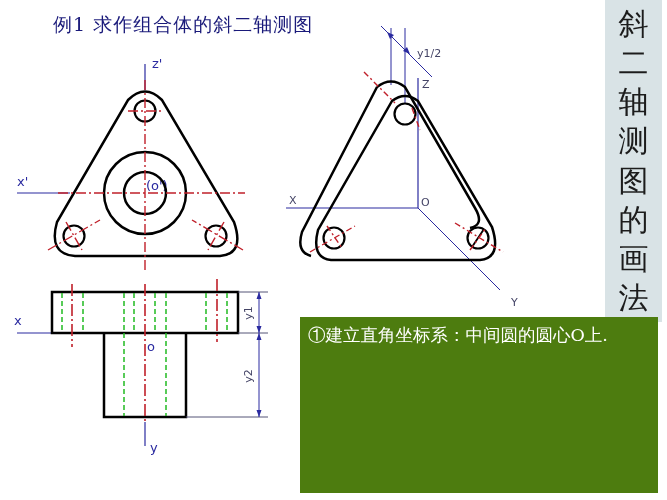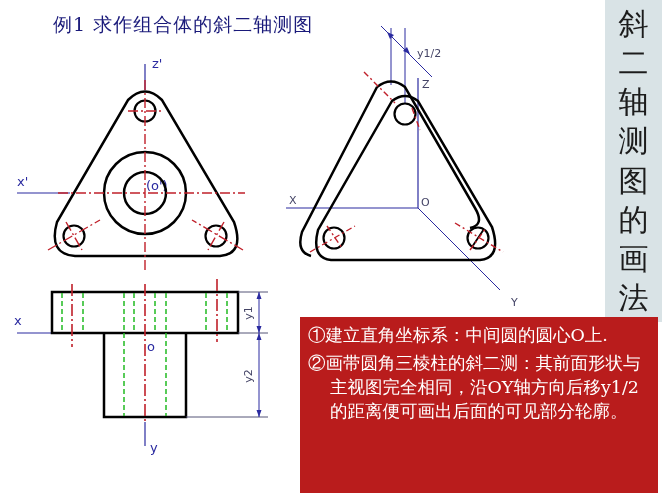--- a/index.html
+++ b/index.html
@@ -1,20 +1,20 @@
 <!DOCTYPE html>
 <html><head>
 <meta charset="utf-8">
 <style>
   html, body { margin:0; padding:0; background:#ffffff; }
   body { width:667px; height:500px; position:relative; overflow:hidden; font-family:"DejaVu Sans", sans-serif; }
   .title { position:absolute; left:14px; top:12px; font-family:"DejaVu Serif", serif; font-size:19px; color:#1a1a7a; letter-spacing:1px; white-space:nowrap;margin-left:39px; }
   .side { position:absolute; left:605px; top:0; width:57px; height:322px; background:#d9e3e6; display:flex; flex-direction:column; align-items:center; justify-content:space-around; padding:4px 0; box-sizing:border-box; }
   .side span { font-family:"DejaVu Sans", sans-serif; font-size:30px; color:#1c1c1c; line-height:1; }
-  .box { position:absolute; left:300px; top:317px; width:358px; height:176px; background:#b91c1c; color:#ffffff; box-sizing:border-box; padding:6px 8px 4px 8px; font-family:"DejaVu Serif", serif; font-size:17.5px; line-height:24px; }
+  .box { position:absolute; left:300px; top:317px; width:358px; height:176px; background:#4d7c0f; color:#ffffff; box-sizing:border-box; padding:6px 8px 4px 8px; font-family:"DejaVu Serif", serif; font-size:17.5px; line-height:24px; }
   .box p { margin:0 0 4px 0; padding-left:22px; text-indent:-22px; }
   svg { position:absolute; left:0; top:0; }
   .lbl { font-family:"DejaVu Sans", sans-serif; fill:#2a2aa0; font-size:13px; }
   .lbl-g { font-family:"DejaVu Sans", sans-serif; fill:#444466; font-size:11px; }
 </style>
 </head>
 <body>
 
 <div class="title">例1  求作组合体的斜二轴测图</div>
 
@@ -136,14 +136,13 @@
       <line x1="310" y1="252" x2="355" y2="226"></line>
       <line x1="327" y1="226" x2="342" y2="248"></line>
       <line x1="455" y1="223" x2="503" y2="252"></line>
       <line x1="470" y1="250" x2="486" y2="228"></line>
     </g>
   </g>
 </svg>
 
 <div class="box">
   <p>①建立直角坐标系：中间圆的圆心O上.</p>
-  <p>②画带圆角三棱柱的斜二测：其前面形状与主视图完全相同，沿OY轴方向后移y1/2的距离便可画出后面的可见部分轮廓。</p>
 </div>
 
 </body></html>

